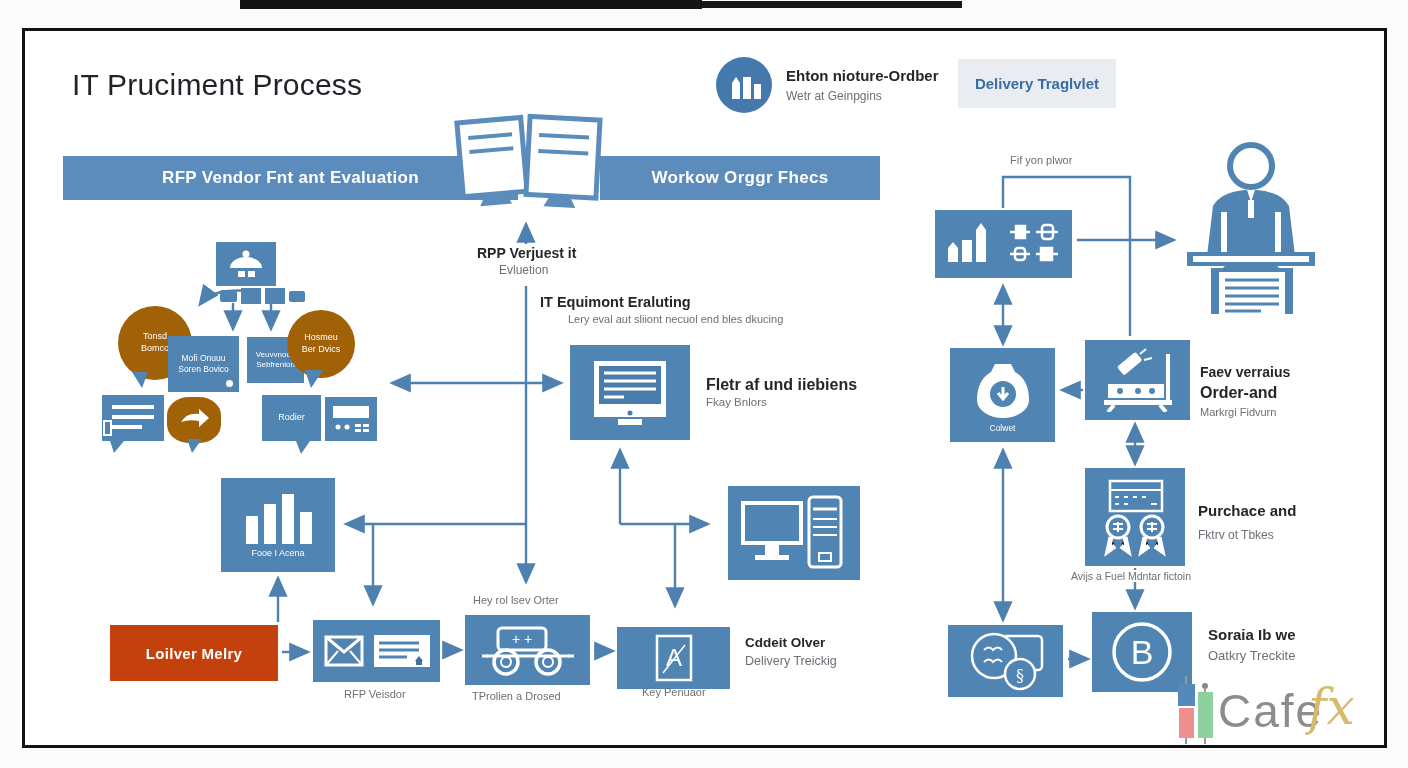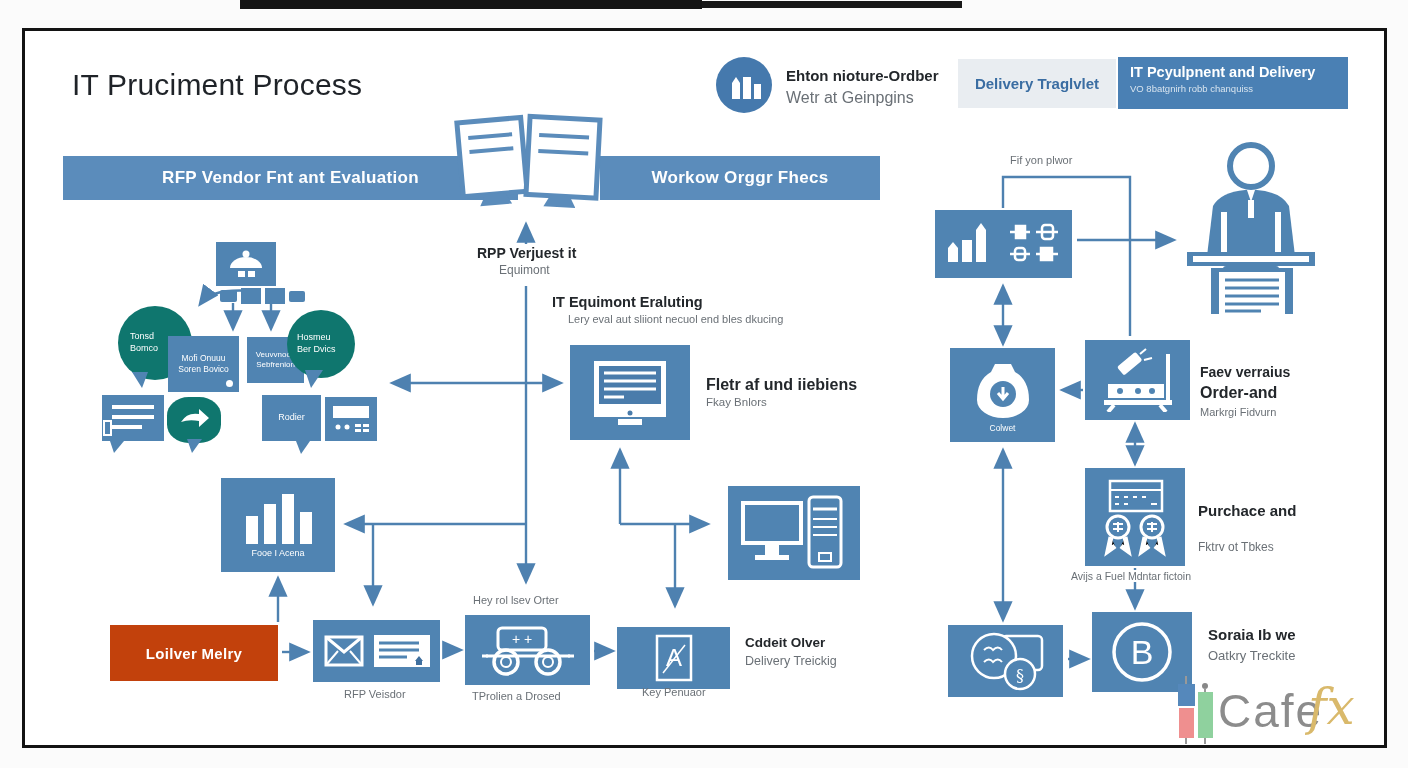--- a/index.html
+++ b/index.html
@@ -9,22 +9,22 @@
   .abs{position:absolute;}
   svg.overlay{position:absolute;left:0;top:0;width:1408px;height:768px;z-index:1;pointer-events:none;}
   .node{position:absolute;z-index:2;}
   .box{background:#5084b2;color:#fff;display:flex;align-items:center;justify-content:center;
        flex-direction:column;text-align:center;}
   .banner{background:#5b8cbb;color:#fff;font-weight:bold;font-size:17px;display:flex;
           align-items:center;justify-content:center;letter-spacing:.3px;}
   .title{font-size:30px;font-weight:normal;color:#1f2328;letter-spacing:.2px;}
   .lbl-b{font-weight:bold;color:#23272b;}
   .lbl-g{color:#6a7076;}
-  .bubble{background:#0f766e;border-radius:50%;color:#fff;display:flex;align-items:center;
-          justify-content:center;text-align:left;}
+  .bubble{background:#a16207;border-radius:50%;color:#fff;display:flex;align-items:center;
+          justify-content:center;text-align:center;}
   .tail{position:absolute;width:0;height:0;border-style:solid;}
   .whitebg{background:#fff;padding:0 3px;}
   .cap{font-size:11px;color:#6a7076;}
   .smalltxt{font-size:9px;line-height:1.3;}
   .tab-light{background:#e9edf1;color:#3a6da2;font-weight:bold;font-size:15px;
              display:flex;align-items:center;justify-content:center;}
   .tab-blue{background:#4a80b4;color:#fff;padding:7px 12px;box-sizing:border-box;}
   .logo-word{font-size:46px;color:#8c8c8c;font-weight:300;letter-spacing:2px;}
   .logo-fx{font-size:50px;color:#d9b96b;font-style:italic;font-weight:normal;
            font-family:"DejaVu Serif",serif;}
@@ -88,28 +88,24 @@
 
   <div class="node" style="left:716px;top:57px;width:56px;height:56px;border-radius:50%;background:#4579ad;">
     <svg width="56" height="56">
       <rect x="16" y="26" width="8" height="16" fill="#fff"></rect>
       <path d="M16,26 L20,20 L24,26 Z" fill="#fff"></path>
       <rect x="27" y="20" width="8" height="22" fill="#fff"></rect>
       <rect x="38" y="27" width="7" height="15" fill="#fff"></rect>
     </svg>
   </div>
   <div class="node lbl-b" style="left:786px;top:67px;font-size:15px;">Ehton nioture-Ordber</div>
-  <div class="node lbl-g" style="left:786px;top:89px;font-size:16px;">Wetr at Geinpgins</div>
+  <div class="node lbl-g" style="left:786px;top:89px;font-size:12px;">Wetr at Geinpgins</div>
 
   <div class="node tab-light" style="left:958px;top:59px;width:158px;height:49px;">
     <span>Delivery Traglvlet</span>
-  </div>
-  <div class="node tab-blue" style="left:1118px;top:57px;width:230px;height:52px;">
-    <div style="font-size:14.5px;font-weight:bold;">IT Pcyulpnent and Delivery</div>
-    <div style="font-size:9.5px;color:rgba(255,255,255,.78);margin-top:3px;">VO 8batgnirh robb chanquiss</div>
   </div>
 
   <div class="node banner" style="left:63px;top:156px;width:455px;height:44px;">
     <span>RFP Vendor Fnt ant Evaluation</span>
   </div>
   <div class="node banner" style="left:600px;top:156px;width:280px;height:44px;">
     <span>Workow Orggr Fhecs</span>
   </div>
 
   <div class="node" style="left:448px;top:112px;width:160px;height:96px;">
@@ -123,21 +119,21 @@
       <g transform="rotate(3 110 45)">
         <rect x="80" y="6" width="70" height="78" fill="#fff" stroke="#5b8cbb" stroke-width="5"></rect>
         <line x1="90" y1="24" x2="140" y2="24" stroke="#5b8cbb" stroke-width="4"></line>
         <line x1="90" y1="40" x2="140" y2="40" stroke="#5b8cbb" stroke-width="4"></line>
         <path d="M104,84 L124,84 L130,95 L98,95 Z" fill="#5b8cbb"></path>
       </g>
     </svg>
   </div>
 
   <div class="node whitebg lbl-b" style="left:474px;top:245px;font-size:14px;">RPP Verjuest it</div>
-  <div class="node whitebg lbl-g" style="left:496px;top:263px;font-size:12px;">Equimont</div>
+  <div class="node whitebg lbl-g" style="left:496px;top:263px;font-size:12px;">Evluetion</div>
 
   <div class="node box" style="left:216px;top:242px;width:60px;height:44px;">
     <svg width="60" height="44">
       <path d="M14,26 A16,11 0 0 1 46,26 Z" fill="#fff"></path>
       <circle cx="30" cy="12" r="3.5" fill="#fff"></circle>
       <rect x="22" y="29" width="7" height="6" fill="#fff"></rect>
       <rect x="32" y="29" width="7" height="6" fill="#fff"></rect>
     </svg>
   </div>
   <div class="node" style="left:220px;top:288px;width:90px;height:16px;">
@@ -203,21 +199,21 @@
   <div class="node box" style="left:221px;top:478px;width:114px;height:94px;text-align:center;">
     <svg width="80" height="54">
       <rect x="8" y="26" width="12" height="28" fill="#fff"></rect>
       <rect x="26" y="14" width="12" height="40" fill="#fff"></rect>
       <rect x="44" y="4" width="12" height="50" fill="#fff"></rect>
       <rect x="62" y="22" width="12" height="32" fill="#fff"></rect>
     </svg>
     <div class="smalltxt" style="margin-top:4px;">Fooe I Acena</div>
   </div>
 
-  <div class="node lbl-b" style="left:552px;top:294px;font-size:14.5px;">IT Equimont Eraluting</div>
+  <div class="node lbl-b" style="left:540px;top:294px;font-size:14.5px;">IT Equimont Eraluting</div>
   <div class="node lbl-g" style="left:568px;top:313px;font-size:11px;">Lery eval aut sliiont necuol end bles dkucing</div>
 
   <div class="node box" style="left:570px;top:345px;width:120px;height:95px;">
     <svg width="92" height="72">
       <rect x="10" y="4" width="72" height="48" fill="#fff"></rect>
       <rect x="15" y="9" width="62" height="38" fill="#4a7cab"></rect>
       <line x1="20" y1="16" x2="72" y2="16" stroke="#fff" stroke-width="3"></line>
       <line x1="20" y1="24" x2="72" y2="24" stroke="#fff" stroke-width="3"></line>
       <line x1="20" y1="32" x2="72" y2="32" stroke="#fff" stroke-width="3"></line>
       <line x1="20" y1="40" x2="40" y2="40" stroke="#fff" stroke-width="3"></line>
@@ -383,21 +379,21 @@
         <circle cx="22" cy="50" r="11" fill="none" stroke="#fff" stroke-width="3"></circle>
         <path d="M17,47 h10 M17,52 h10 M22,45 v10" stroke="#fff" stroke-width="2"></path>
         <path d="M15,60 l-3,14 l7,-5 M29,60 l3,14 l-7,-5" stroke="#fff" stroke-width="5"></path>
         <circle cx="56" cy="50" r="11" fill="none" stroke="#fff" stroke-width="3"></circle>
         <path d="M51,47 h10 M51,52 h10 M56,45 v10" stroke="#fff" stroke-width="2"></path>
         <path d="M49,60 l-3,14 l7,-5 M63,60 l3,14 l-7,-5" stroke="#fff" stroke-width="5"></path>
       </g>
     </svg>
   </div>
   <div class="node lbl-b" style="left:1198px;top:502px;font-size:15px;">Purchace and</div>
-  <div class="node lbl-g" style="left:1198px;top:540px;font-size:12px;">Fktrv ot Tbkes</div>
+  <div class="node lbl-g" style="left:1198px;top:528px;font-size:12px;">Fktrv ot Tbkes</div>
   <div class="node cap whitebg" style="left:1068px;top:570px;font-size:10.5px;">Avijs a Fuel Mdntar fictoin</div>
 
   <div class="node box" style="left:948px;top:625px;width:115px;height:72px;">
     <svg width="92" height="62">
       <rect x="42" y="6" width="40" height="34" rx="4" fill="none" stroke="#fff" stroke-width="2.5"></rect>
       <circle cx="34" cy="26" r="22" fill="#5084b2" stroke="#fff" stroke-width="2.5"></circle>
       <path d="M24,20 q5,-5 9,0 q5,-5 9,0 M24,32 q5,-5 9,0 q5,-5 9,0" stroke="#fff" stroke-width="2" fill="none"></path>
       <circle cx="60" cy="44" r="15" fill="#5084b2" stroke="#fff" stroke-width="2.5"></circle>
       <text x="56" y="51" fill="#fff" font-size="16" font-family="DejaVu Serif,serif">§</text>
     </svg>

